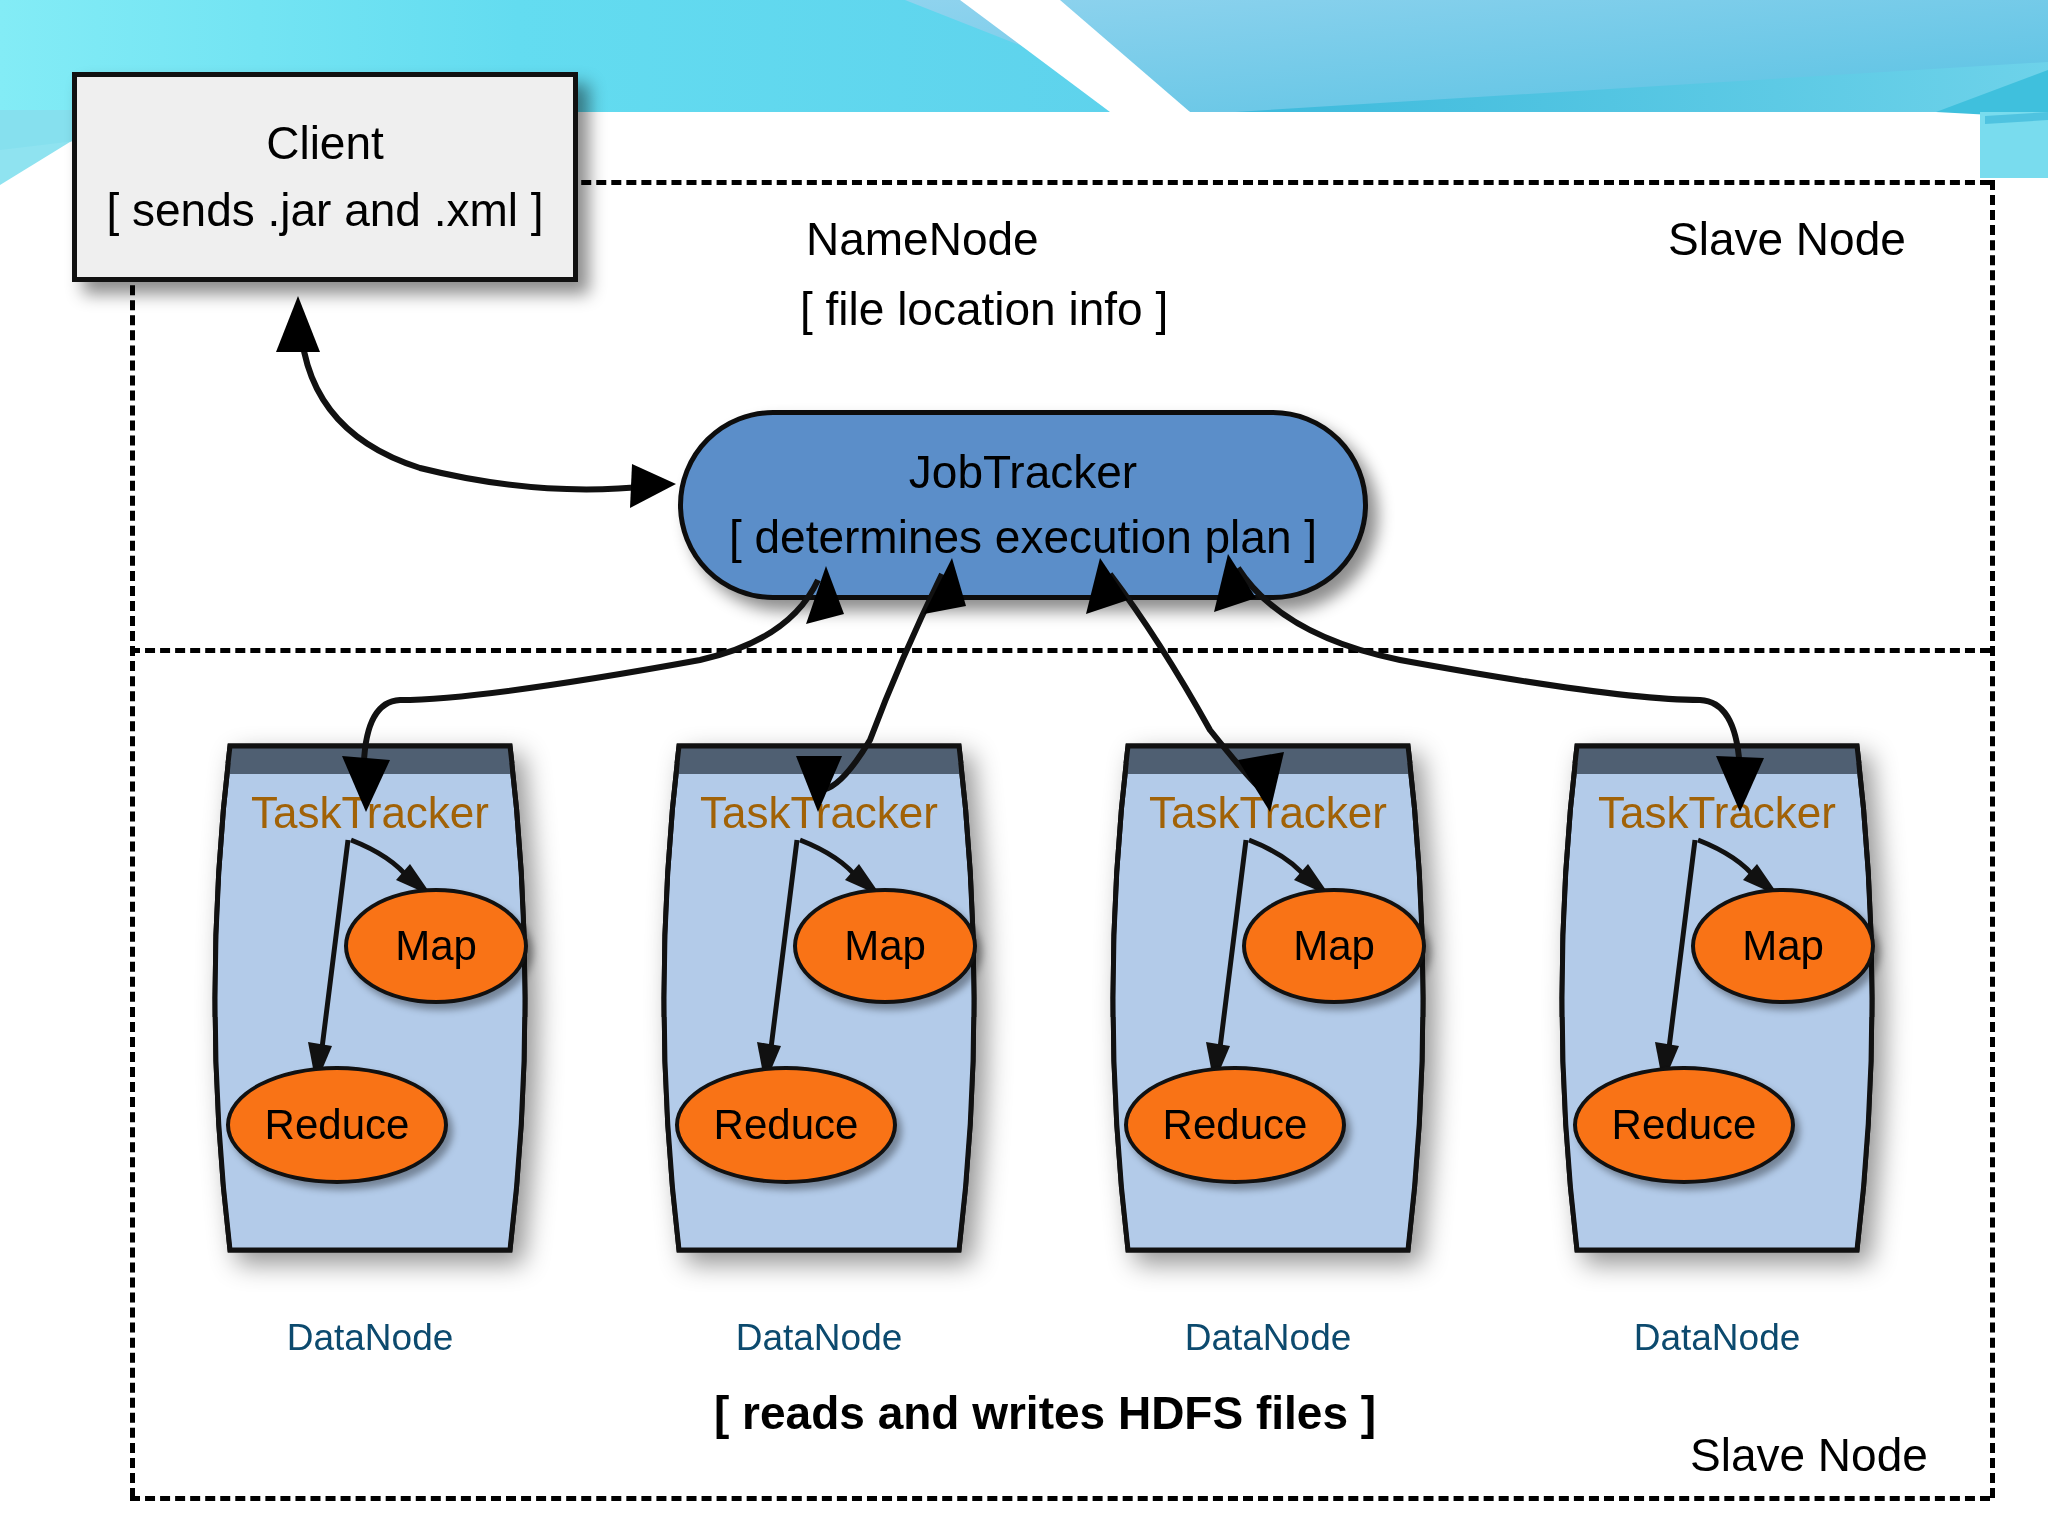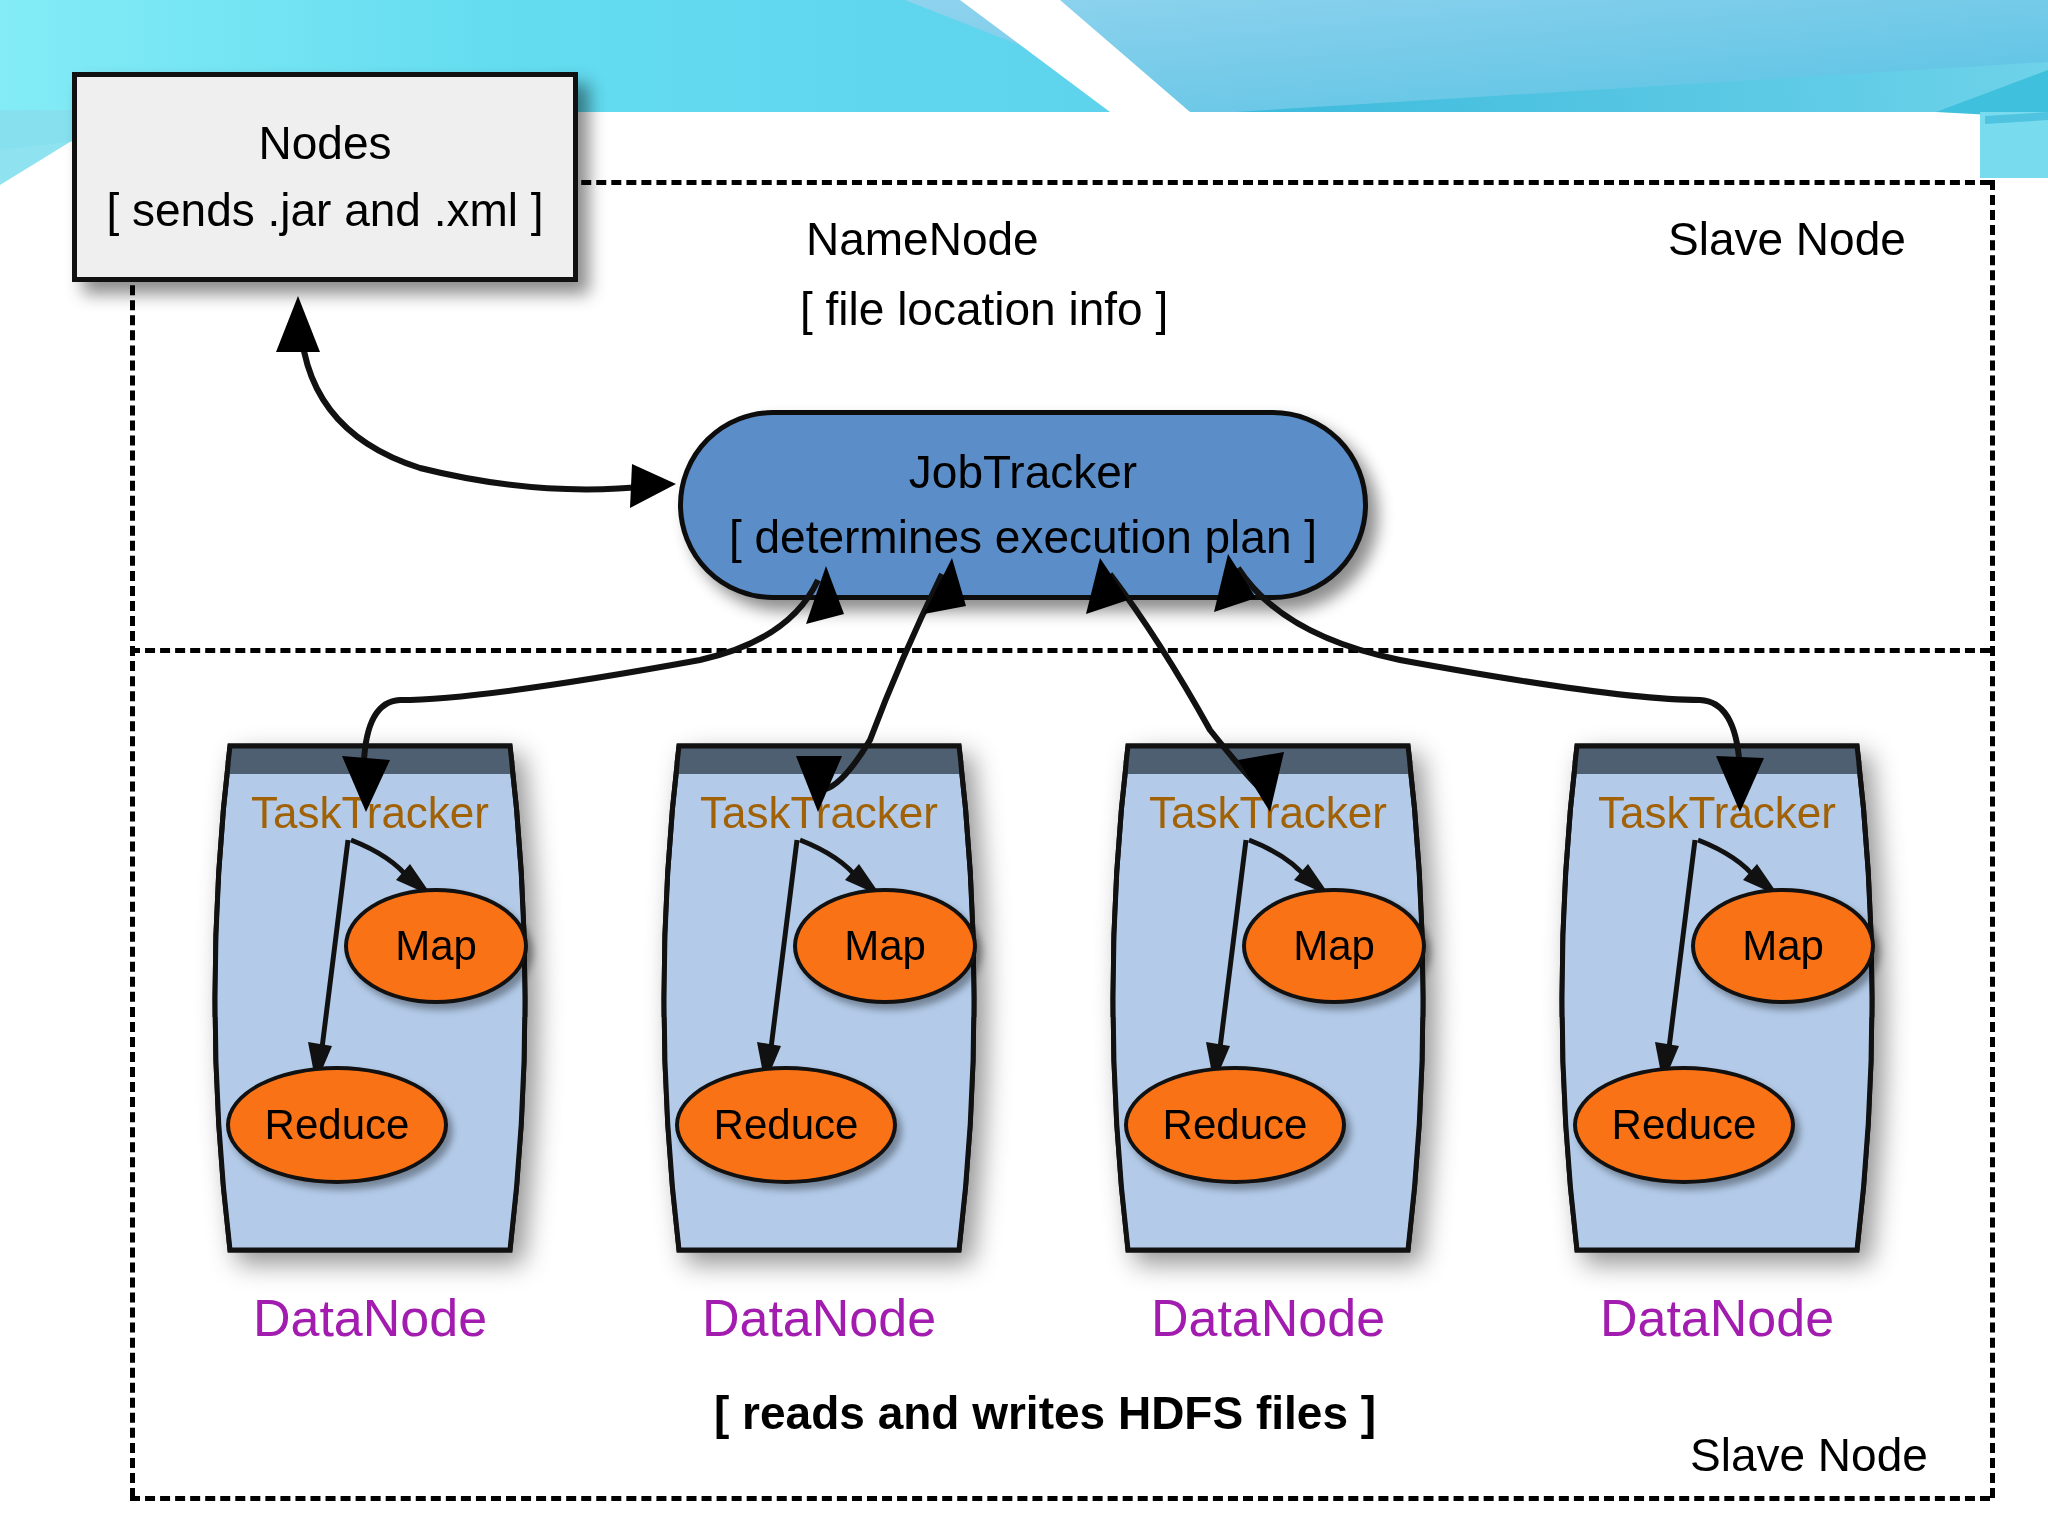--- a/index.html
+++ b/index.html
@@ -166,26 +166,26 @@
   .ellipse.map {
     left: 148px; top: 160px;
     width: 184px; height: 116px;
   }
   .ellipse.reduce {
     left: 30px; top: 338px;
     width: 222px; height: 118px;
   }
   .datanode-label {
     position: absolute;
-    top: 1288px;
+    top: 1317px;
     width: 348px;
     text-align: center;
-    font-size: 52px;
-    white-space: nowrap;
-    color: #a21caf;
+    font-size: 37px;
+    white-space: nowrap;
+    color: #0c4a6e;
   }
 
   .inner-arrows {
     position: absolute;
     inset: 0;
     pointer-events: none;
   }
 
   #connectors, #inner-client-arrow {
     position: absolute;
@@ -245,21 +245,21 @@
 
   <div class="plain-label" id="master-node-label">Slave Node</div>
   <div class="plain-label" id="slave-nodes-label">Slave Node</div>
 
   <div class="plain-label" id="namenode-label">NameNode</div>
   <div class="plain-label" id="namenode-sub">[ file location info ]</div>
 
   <div class="plain-label" id="hdfs-note">[ reads and writes HDFS files ]</div>
 
   <div id="client-box">
-    <div class="ln">Nodes</div>
+    <div class="ln">Client</div>
     <div class="ln">[ sends .jar and .xml ]</div>
   </div>
 
   <div id="jobtracker">
     <div class="ln">JobTracker</div>
     <div class="ln">[ determines execution plan ]</div>
   </div>
 
   <div class="datanode" style="left:196px;">
     <svg class="barrel" viewBox="0 0 348 540" preserveAspectRatio="none">

